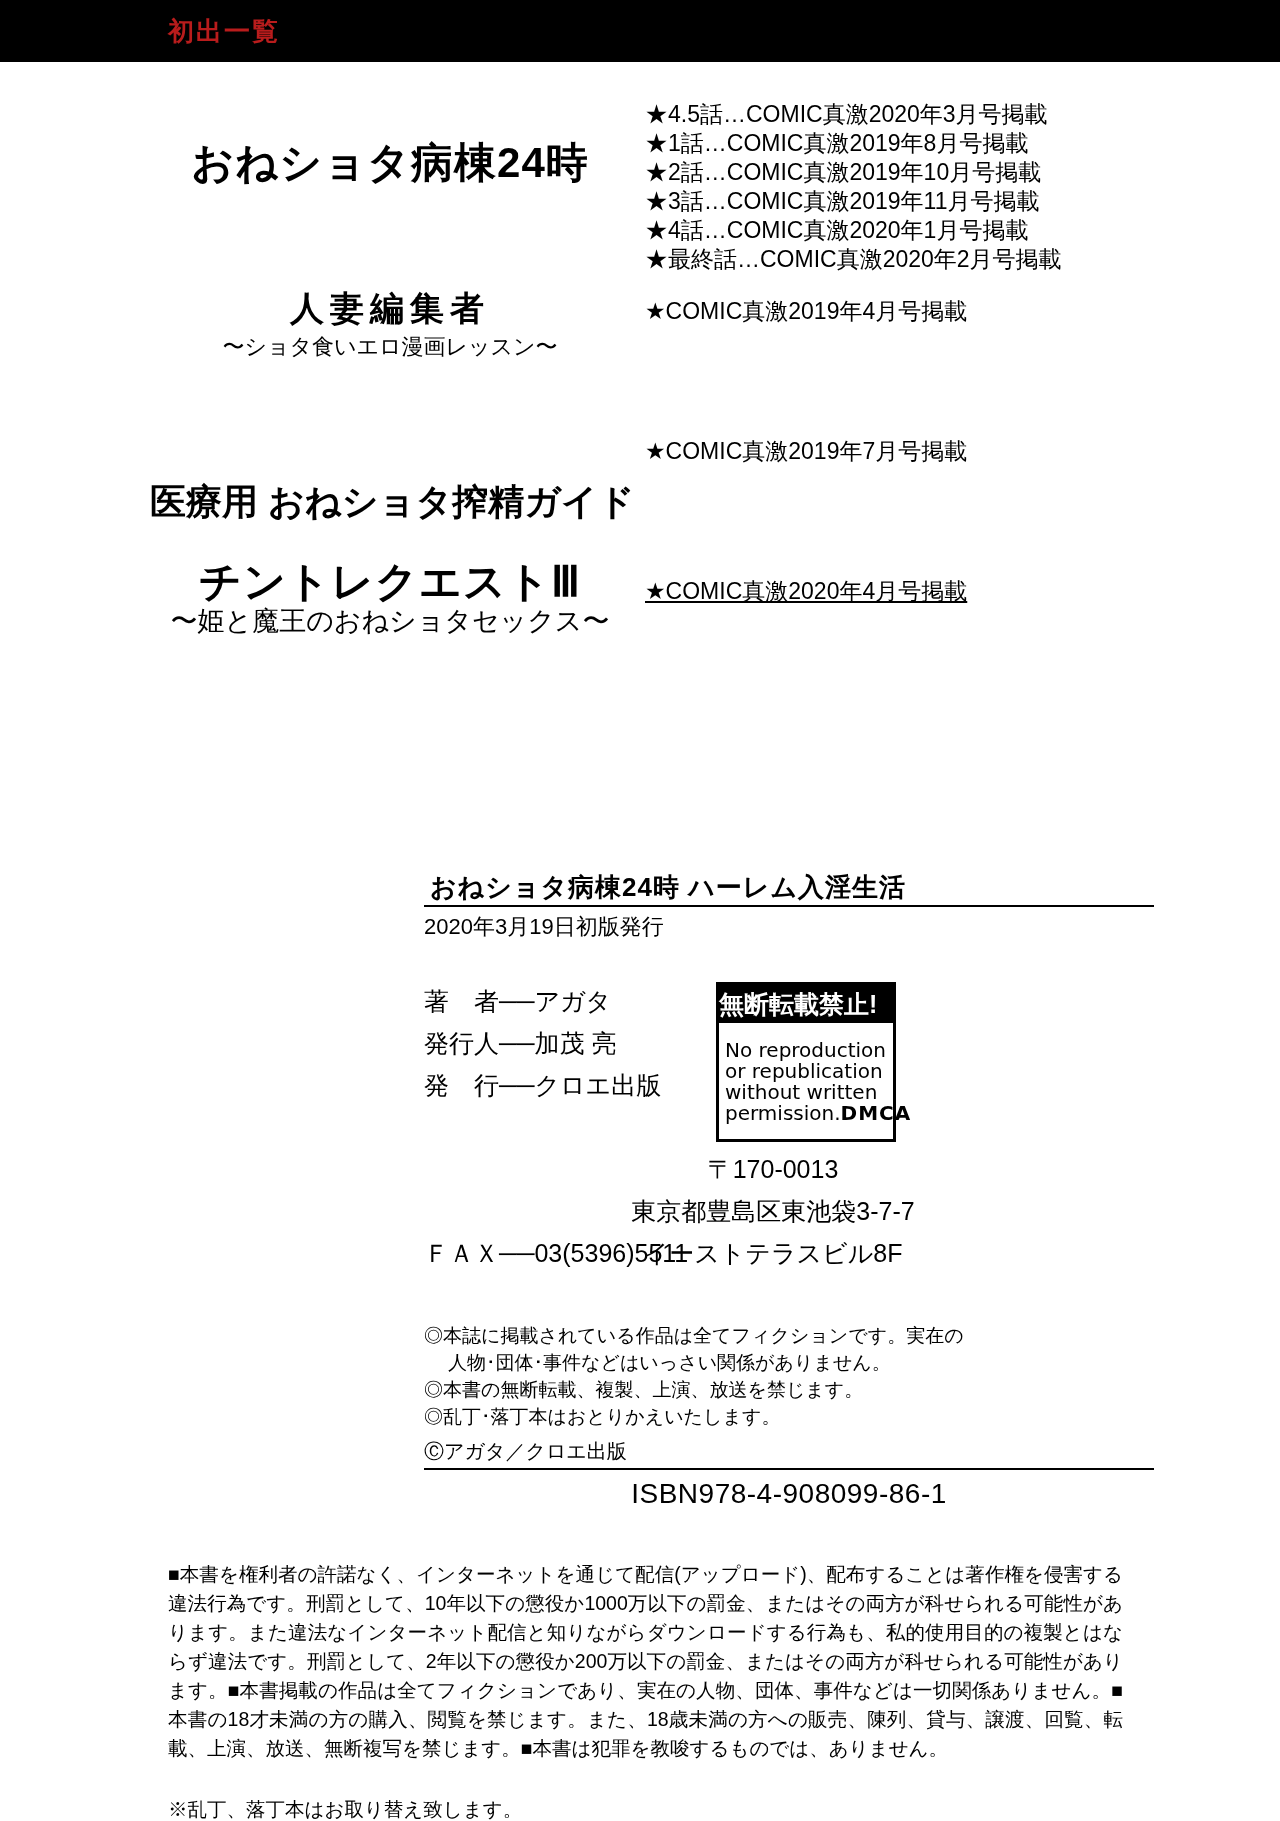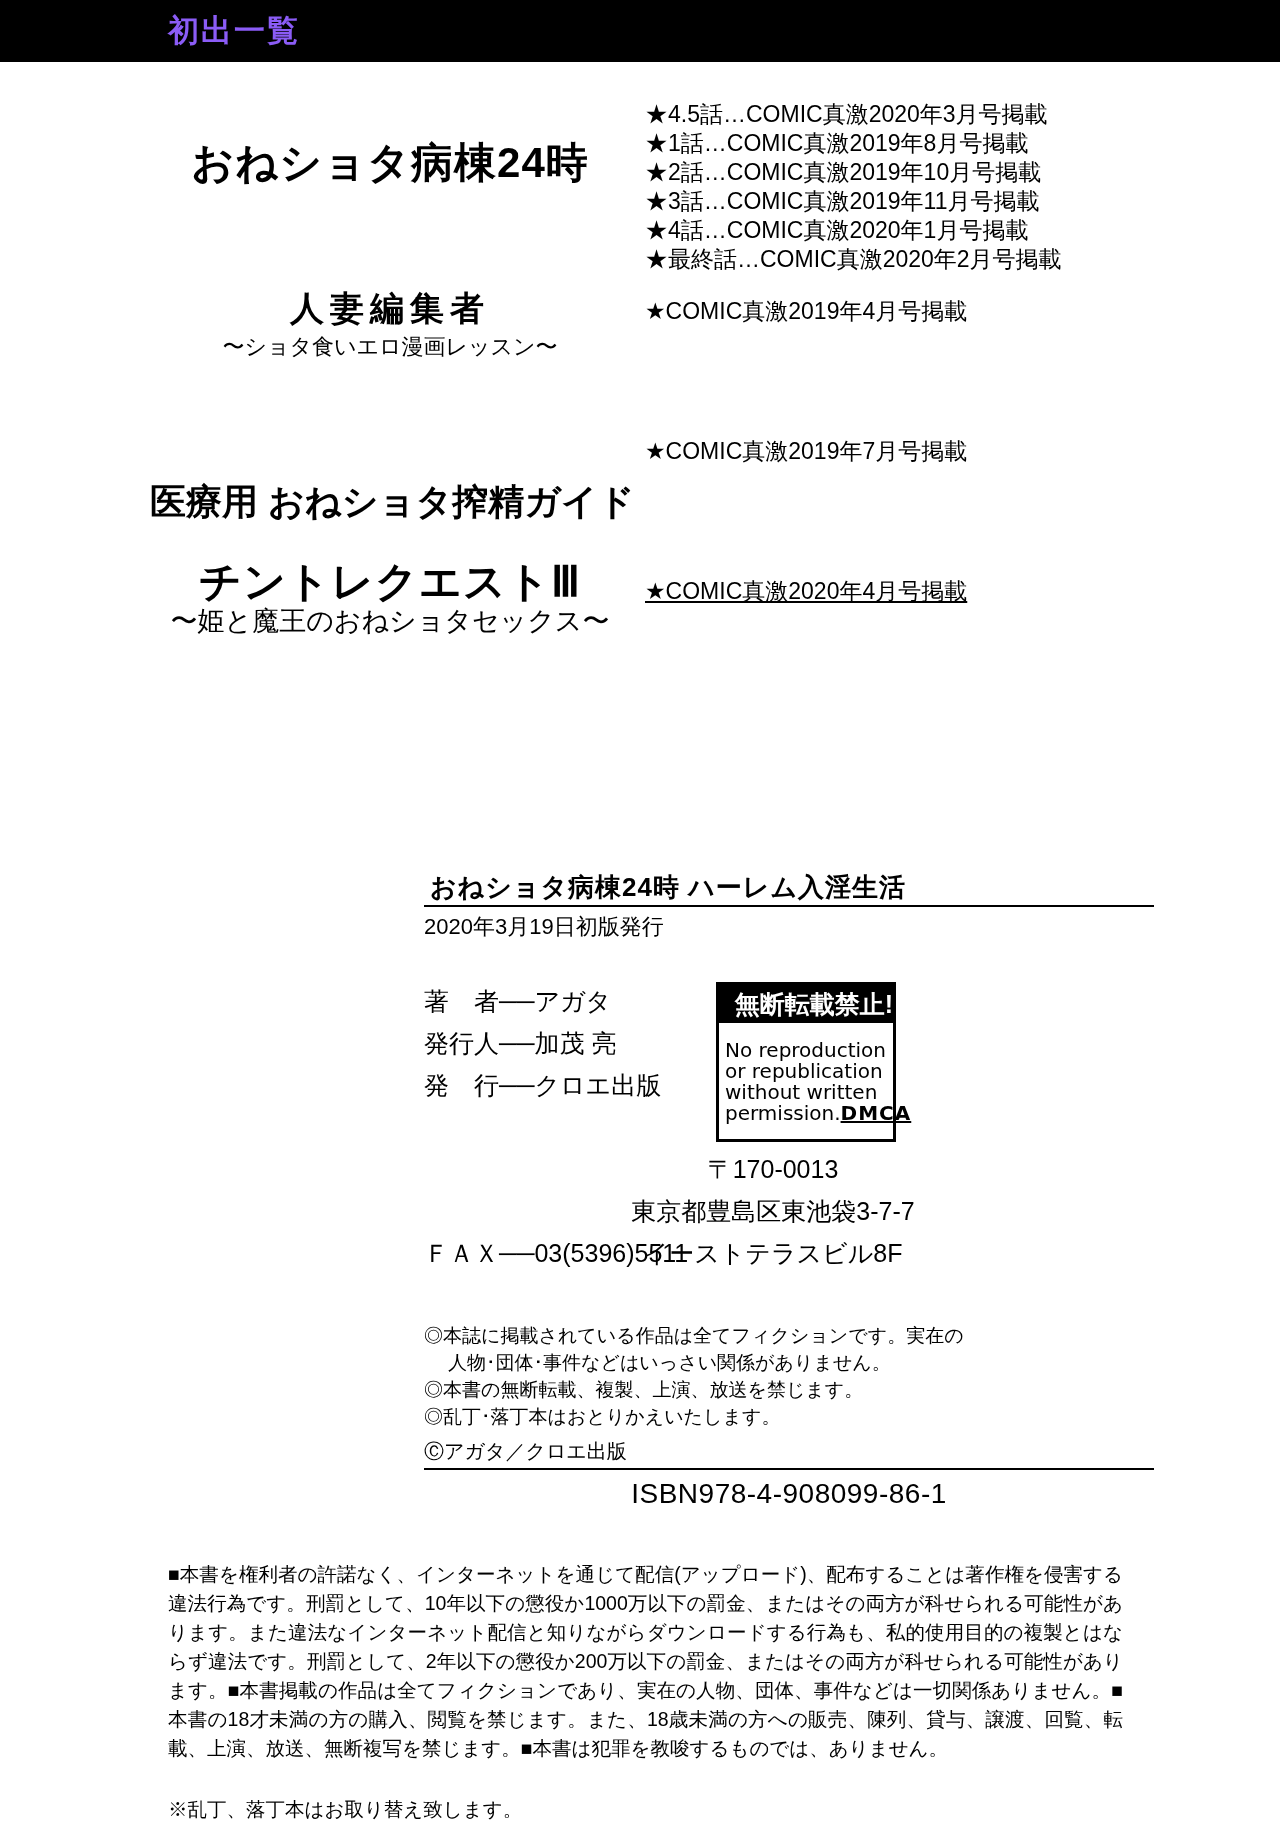--- a/index.html
+++ b/index.html
@@ -27,24 +27,24 @@
     left: 0;
     top: 0;
     width: 1280px;
     height: 62px;
     background: #000000;
   }
   .header-title {
     position: absolute;
     left: 168px;
     top: 12px;
-    font-size: 31px;
+    font-size: 26px;
     font-weight: bold;
     letter-spacing: 2px;
-    color: #8b5cf6;
+    color: #b91c1c;
     line-height: 38px;
   }
 
   
   .credits {
     position: absolute;
     left: 0;
     top: 90px;
     width: 1280px;
   }
@@ -165,35 +165,34 @@
     border: 3px solid #000000;
     box-sizing: border-box;
     background: #ffffff;
   }
   .dmca-top {
     background: #000000;
     color: #ffffff;
     font-size: 25px;
     font-weight: bold;
     line-height: 34px;
-    text-align: right;
+    text-align: left;
     letter-spacing: 0px;
     padding: 2px 0 2px 0;
     white-space: nowrap;
   }
   .dmca-body {
     font-size: 20px;
     line-height: 21px;
     padding: 17px 4px 0 6px;
     font-family: "DejaVu Sans", sans-serif;
   }
   .dmca-body .dmca-word {
     font-weight: bold;
     letter-spacing: 1px;
-    text-decoration: underline;
   }
 
   
   .colo-notes {
     position: absolute;
     left: 424px;
     top: 452px;
     font-size: 19px;
     line-height: 27px;
     white-space: nowrap;

